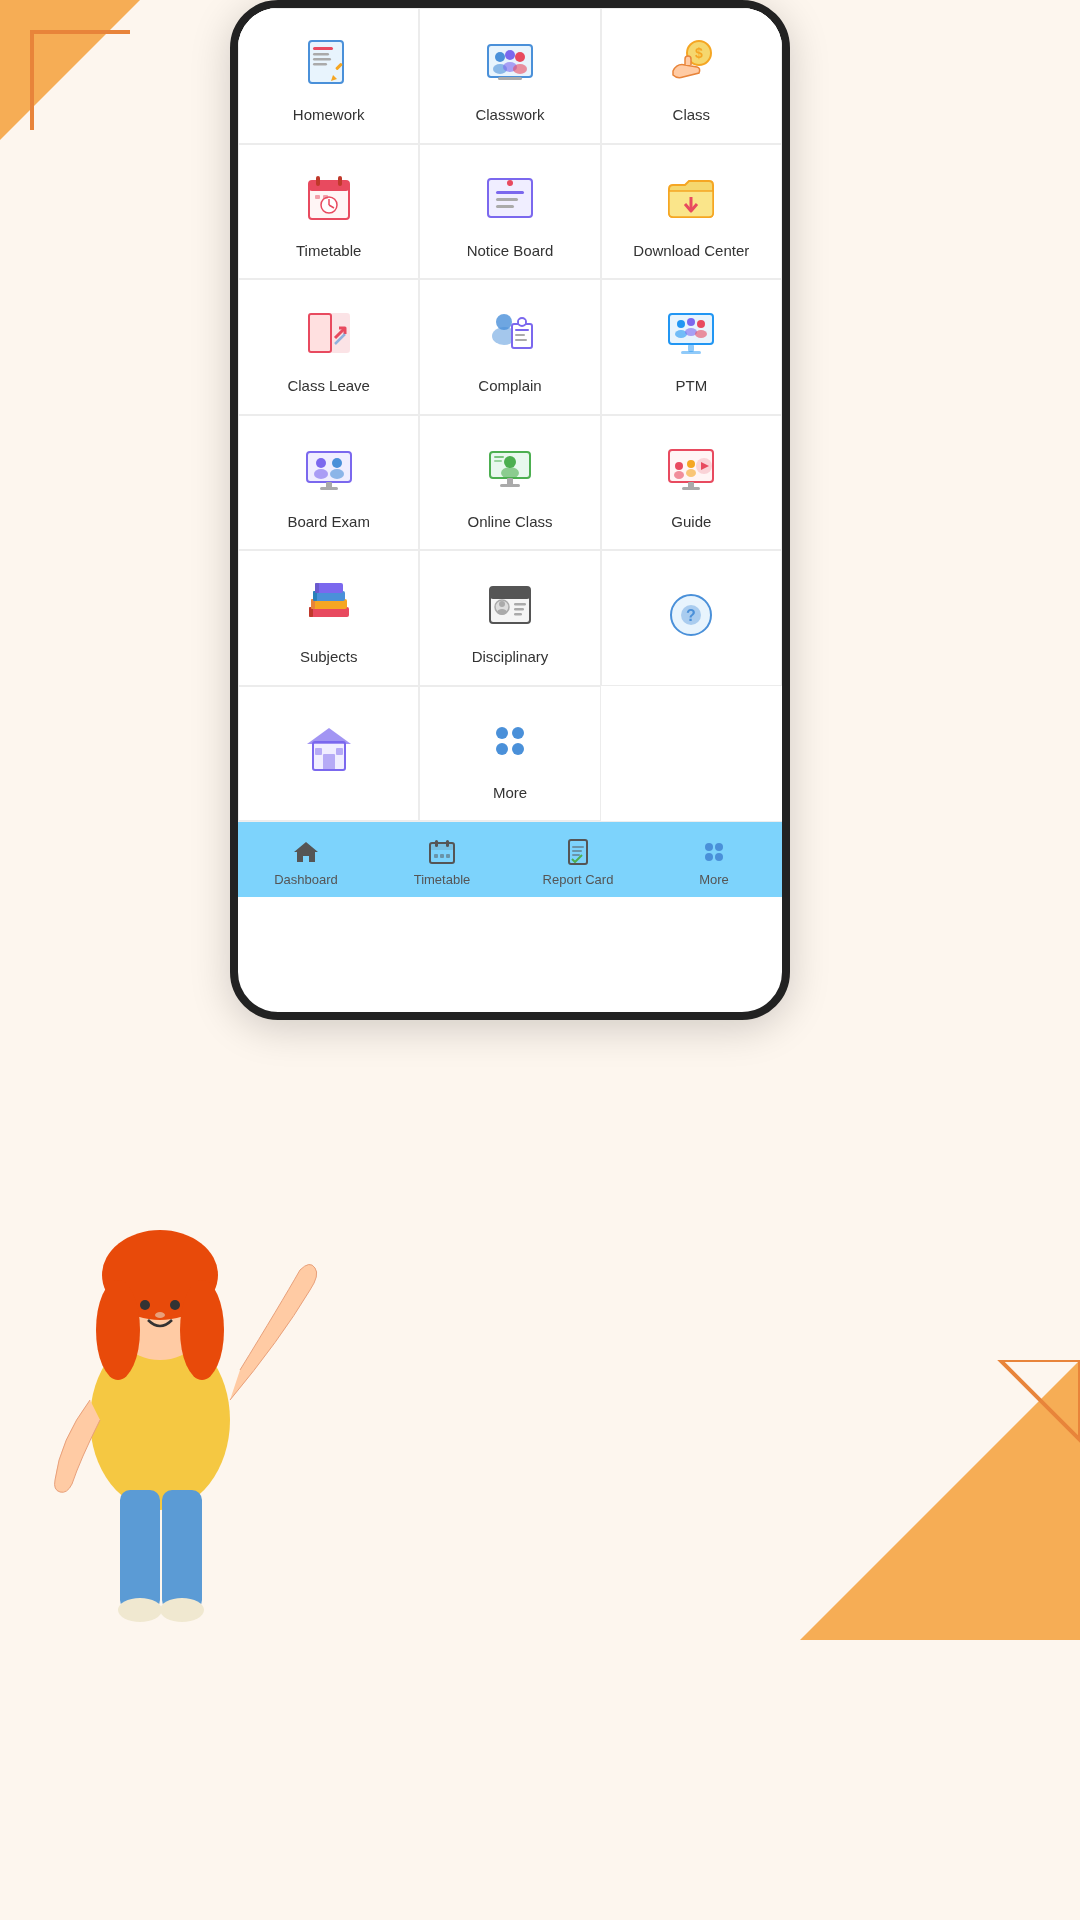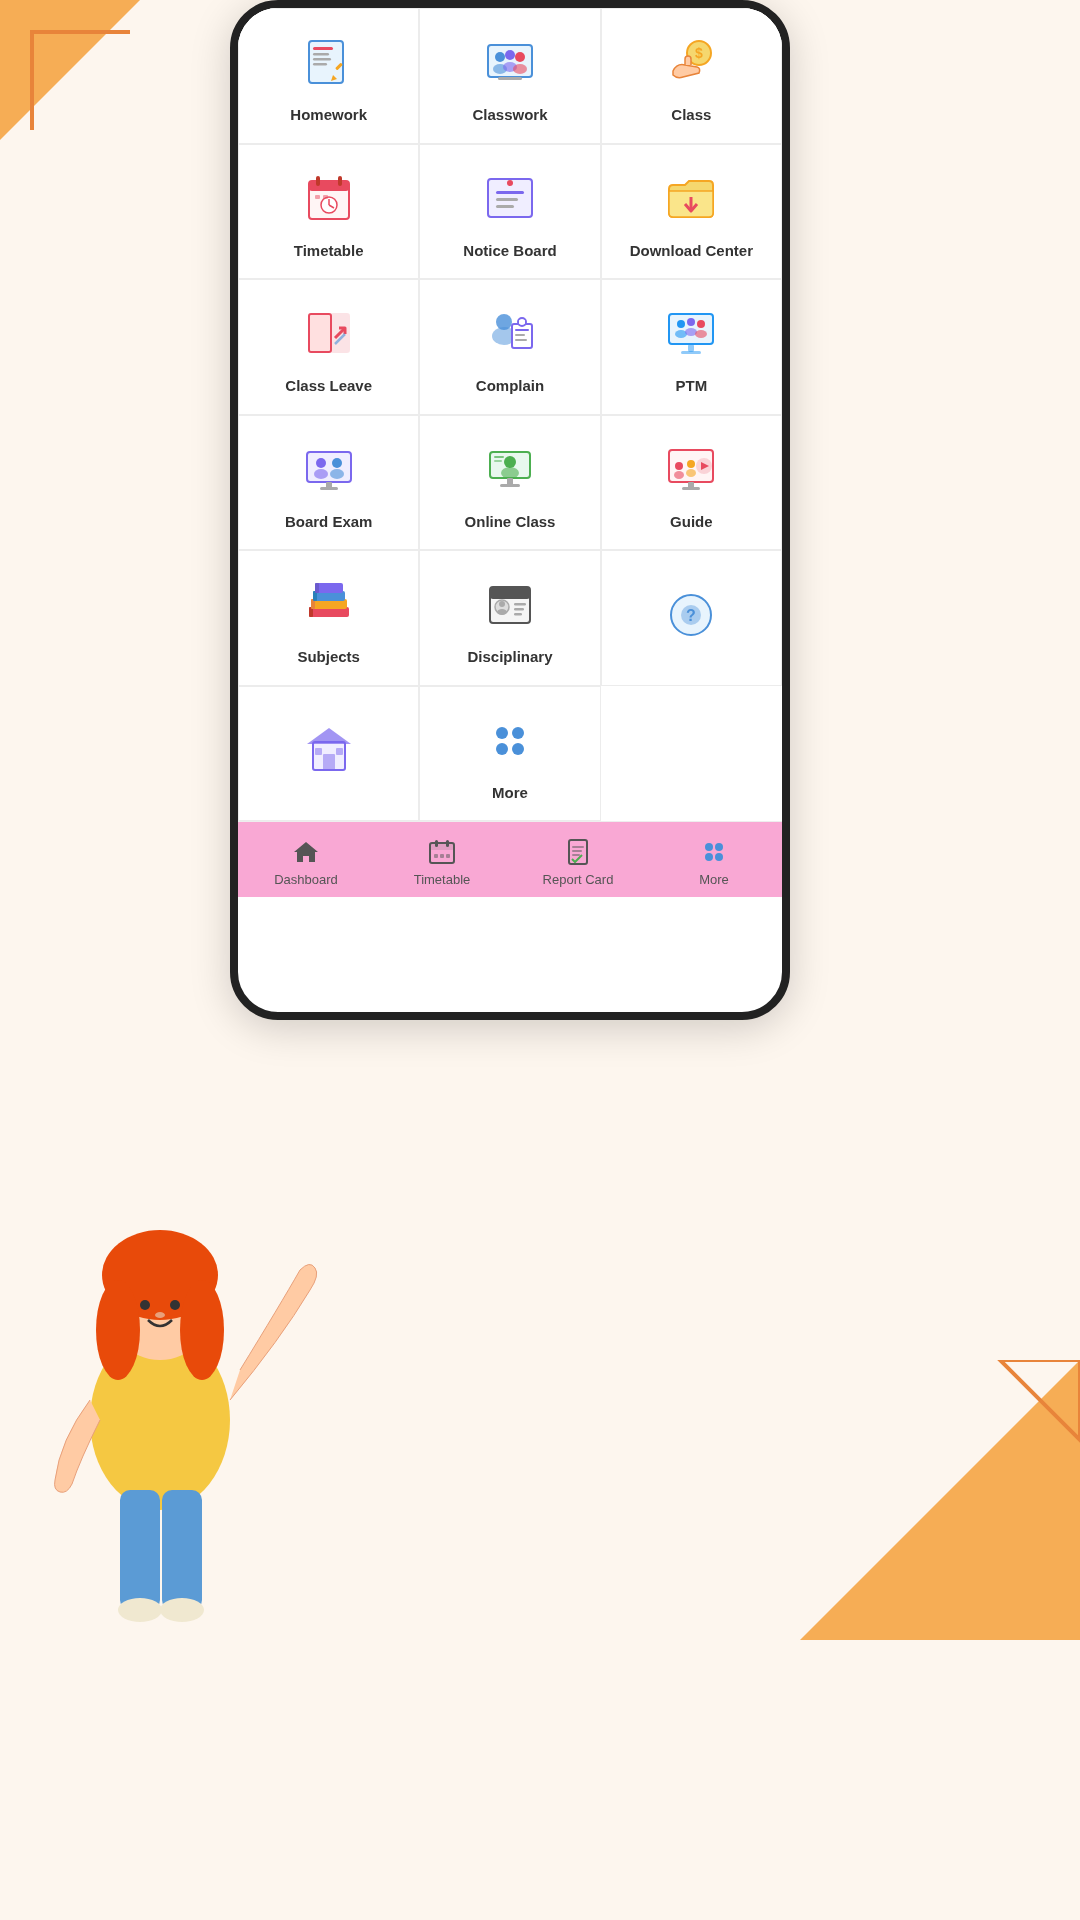--- a/index.html
+++ b/index.html
@@ -92,28 +92,28 @@
       margin-bottom: 10px;
       display: flex;
       align-items: center;
       justify-content: center;
     }
 
     .grid-label {
       font-size: 15px;
       color: #333;
       text-align: center;
-      font-weight: 700;
+      font-weight: 400;
       line-height: 1.3;
     }
 
     
     .bottom-nav {
       display: flex;
-      background: #f9a8d4;
+      background: #7dd3fc;
       border-top: 1px solid #eee;
       padding: 10px 0 6px;
     }
     .nav-item {
       flex: 1;
       display: flex;
       flex-direction: column;
       align-items: center;
       justify-content: center;
       cursor: pointer;

